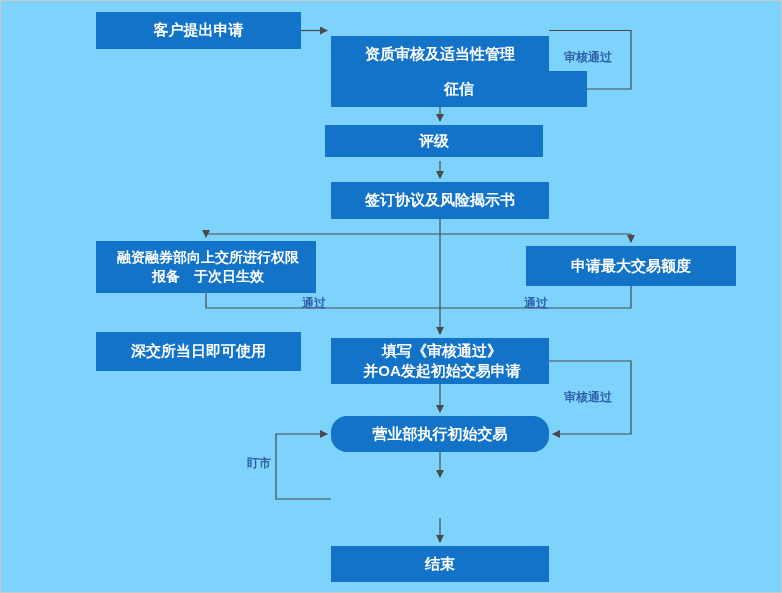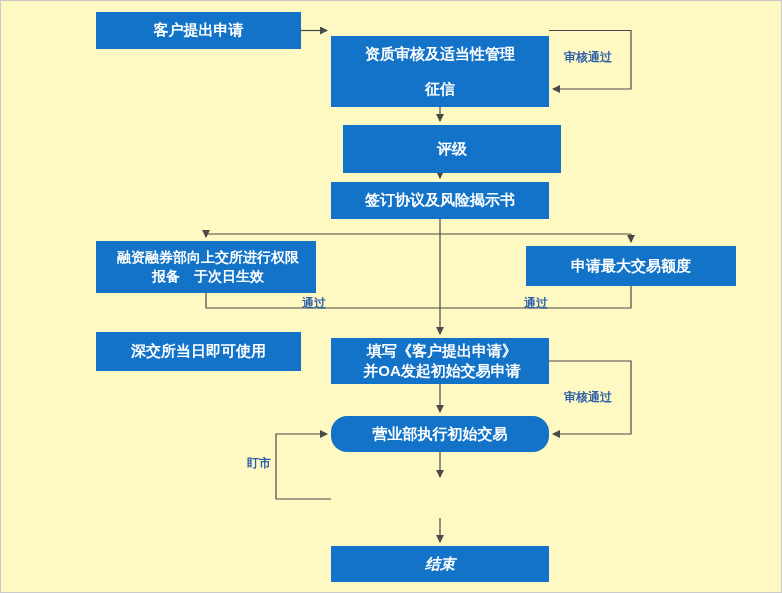--- a/index.html
+++ b/index.html
@@ -4,21 +4,21 @@
 <style>
   * { margin: 0; padding: 0; box-sizing: border-box; }
   html, body { background: #ffffff; }
   body {
     font-family: "Liberation Sans", "DejaVu Sans", sans-serif;
   }
   .canvas {
     position: relative;
     width: 782px;
     height: 593px;
-    background: #fef9c3;
+    background: #7dd3fc;
     border: 1px solid #c9c9c9;
     overflow: hidden;
   }
   svg.connectors {
     position: absolute;
     left: 0;
     top: 0;
     width: 782px;
     height: 593px;
     z-index: 1;
@@ -98,40 +98,40 @@
 
     <polyline points="330,498 275,498 275,433 326,433" marker-end="url(#arrowhead)"></polyline>
 
     <line x1="439" y1="517" x2="439" y2="541" marker-end="url(#arrowhead)"></line>
   </svg>
 
   <div class="box" style="left:95px; top:11px; width:205px; height:37px;">客户提出申请</div>
 
   <div class="box" style="left:330px; top:11px; width:218px; height:37px;margin-top:24px;">资质审核及适当性管理</div>
 
-  <div class="box" style="left:330px; top:70px; width:218px; height:36px;">征信</div>
+  <div class="box" style="left:330px; top:70px; width:256px; height:36px;">征信</div>
 
-  <div class="box" style="left:342px; top:124px; width:218px; height:48px;">评级</div>
+  <div class="box" style="left:324px; top:124px; width:218px; height:32px;">评级</div>
 
   <div class="box" style="left:330px; top:181px; width:218px; height:37px;">签订协议及风险揭示书</div>
 
   <div class="box multiline" style="left:95px; top:240px; width:220px; height:52px;">融资融券部向上交所进行权限
 报备　于次日生效</div>
 
   <div class="box" style="left:525px; top:245px; width:210px; height:40px;">申请最大交易额度</div>
 
   <div class="box" style="left:95px; top:331px; width:205px; height:39px;">深交所当日即可使用</div>
 
-  <div class="box multiline" style="left:330px; top:337px; width:218px; height:46px; font-size:15px;">填写《客户提出申请》
+  <div class="box multiline" style="left:330px; top:337px; width:218px; height:46px; font-size:15px;">填写《审核通过》
 并OA发起初始交易申请</div>
 
   <div class="box" style="left:330px; top:415px; width:218px; height:36px;border-radius:16px;">营业部执行初始交易</div>
 
 
-  <div class="box" style="left:330px; top:545px; width:218px; height:36px;font-style:italic;">结束</div>
+  <div class="box" style="left:330px; top:545px; width:218px; height:36px;">结束</div>
 
   <div class="edge-label" style="left:563px; top:48px;">审核通过</div>
 
   <div class="edge-label" style="left:301px; top:294px;">通过</div>
 
   <div class="edge-label" style="left:523px; top:294px;">通过</div>
 
   <div class="edge-label" style="left:563px; top:388px;">审核通过</div>
 
   <div class="edge-label" style="left:246px; top:454px;">盯市</div>

